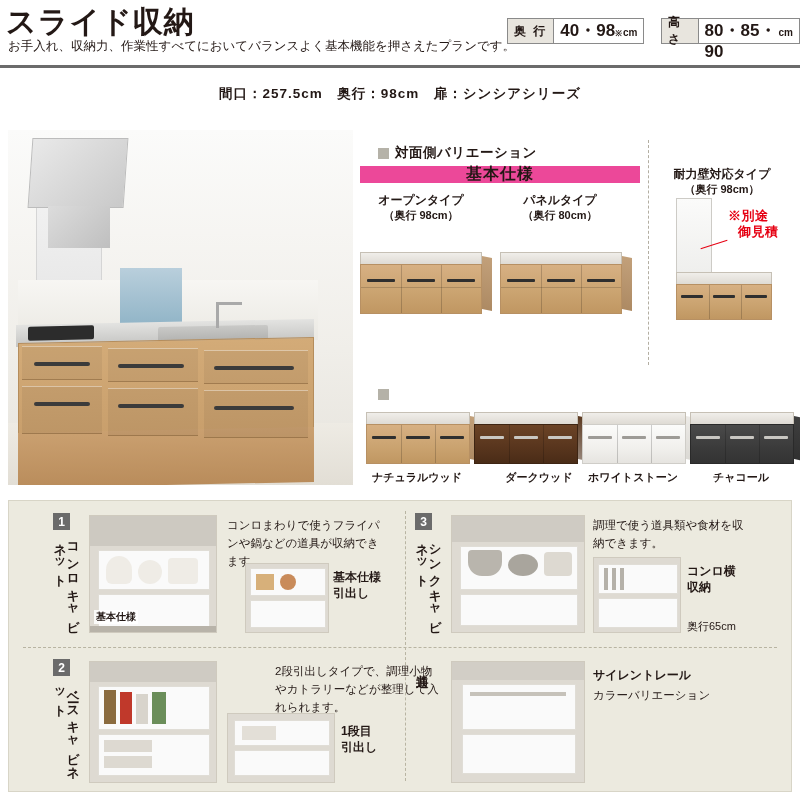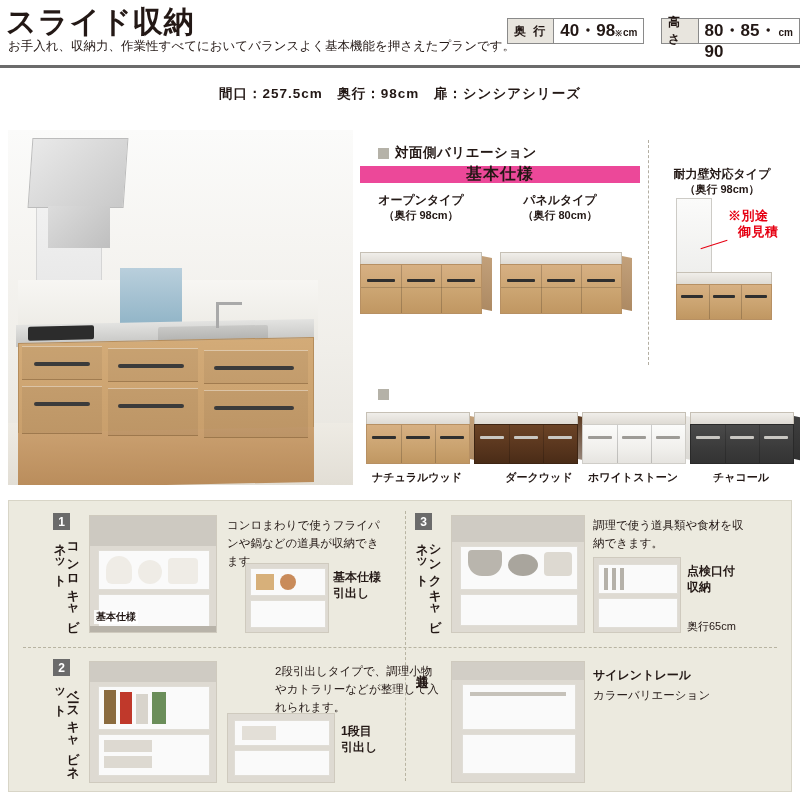--- a/index.html
+++ b/index.html
@@ -417,21 +417,21 @@
   <div class="feat-text" style="left:584px;top:16px;width:160px;">調理で使う道具類や食材を収納できます。</div>
 
   <div class="ph" style="left:584px;top:56px;width:88px;height:76px;">
     <div class="wbox" style="left:4px;top:6px;width:80px;height:30px;"></div>
     <div class="gbox" style="left:10px;top:10px;width:4px;height:22px;background:#b5b1a9;"></div>
     <div class="gbox" style="left:18px;top:10px;width:4px;height:22px;background:#b5b1a9;"></div>
     <div class="gbox" style="left:26px;top:10px;width:4px;height:22px;background:#b5b1a9;"></div>
     <div class="wbox" style="left:4px;top:40px;width:80px;height:30px;"></div>
   </div>
   <div class="feat-cap" style="left:678px;top:62px;">
-    <div>点検口付</div>
+    <div>コンロ横</div>
     <div>収納</div>
   </div>
   <div class="feat-cap small" style="left:678px;top:118px;">奥行65cm</div>
 
   <div class="num-badge" style="left:44px;top:158px;">2</div>
   <div class="vlabel" style="left:44px;top:180px;height:106px;">ベースキャビネット</div>
 
   <div class="ph" style="left:80px;top:160px;width:128px;height:122px;">
     <div class="gbox" style="left:0;top:0;width:100%;height:20px;background:#cfcbc3;"></div>
     <div class="wbox" style="left:8px;top:24px;width:112px;height:44px;"></div>

